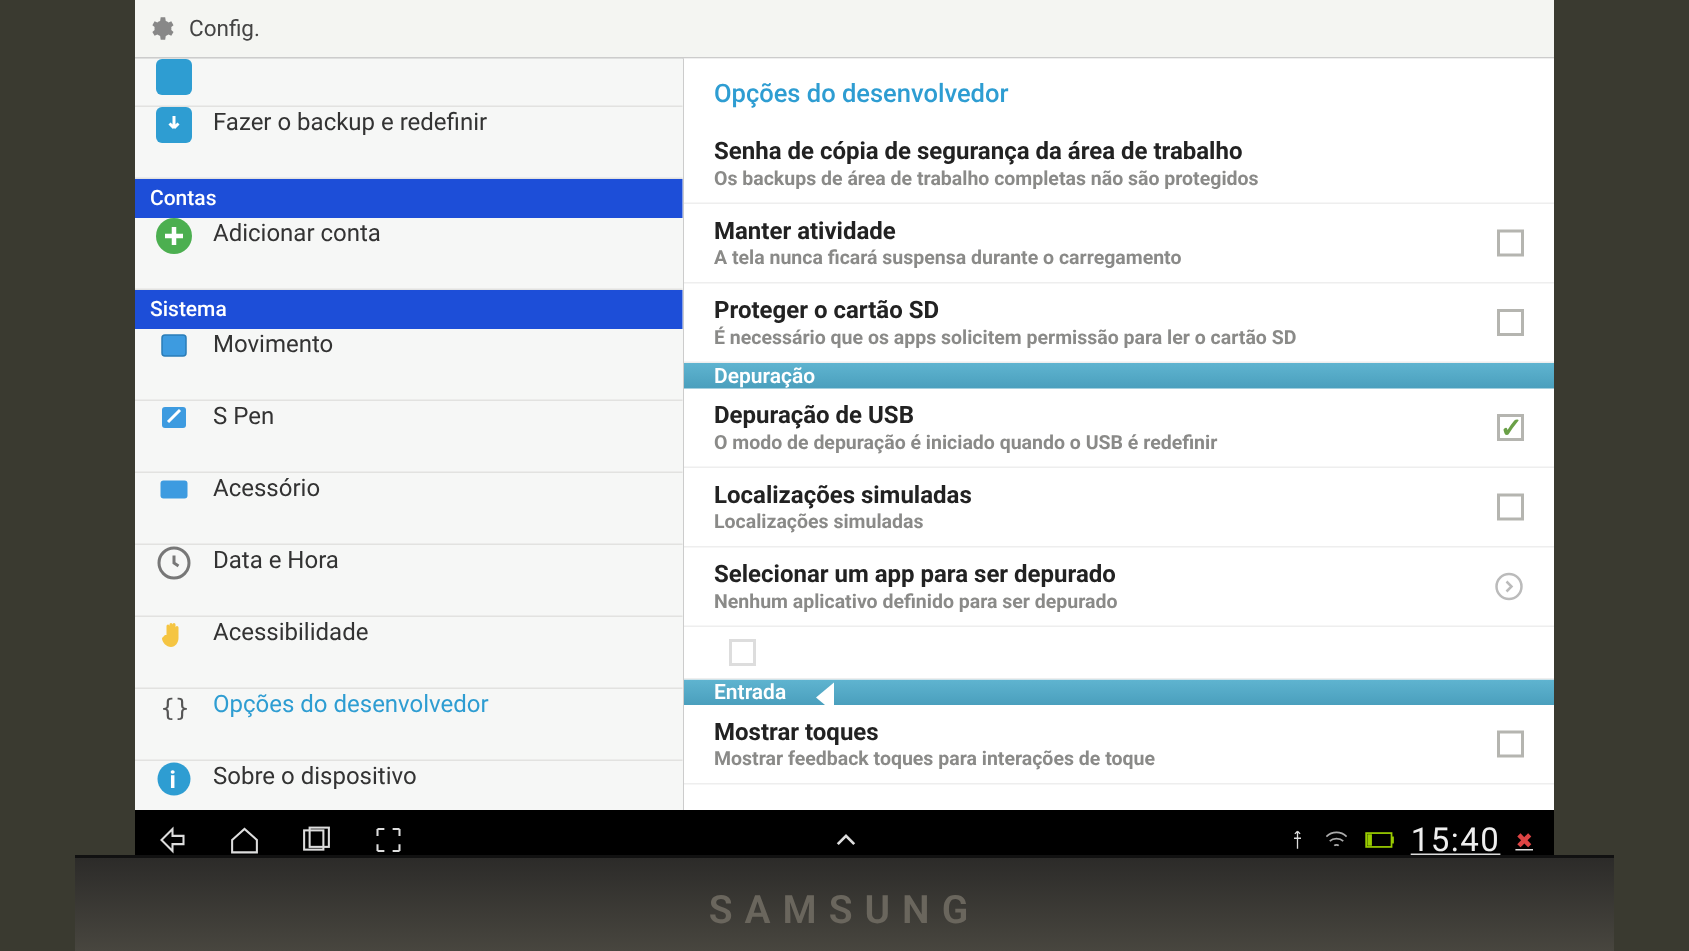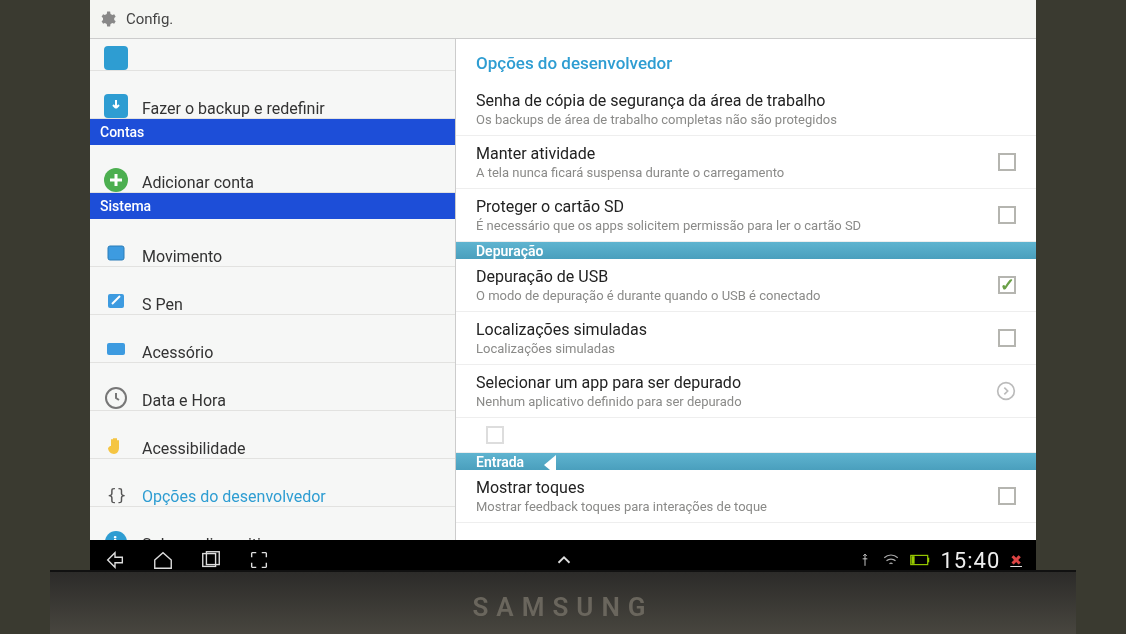--- a/index.html
+++ b/index.html
@@ -48,21 +48,21 @@
   }
   .main {
     flex: 1;
     background: #fff;
     overflow-y: auto;
     position: relative;
   }
   .sidebar-item {
     height: 48px;
     display: flex;
-    align-items: flex-end;
+    align-items: flex-start;
     padding: 0 14px;
     border-bottom: 1px solid #e2e2e0;
     font-size: 16px;
     color: #333;
     cursor: pointer;
   }
   .sidebar-item .s-icon {
     width: 24px; height: 24px;
     margin-right: 14px;
     flex-shrink: 0;
@@ -90,20 +90,21 @@
     padding: 8px 20px 8px 20px;
     border-bottom: 1px solid #eee;
     display: flex;
     align-items: center;
     cursor: pointer;
     position: relative;
   }
   .setting-row .texts {
     flex: 1;
     min-width: 0;
+    font-weight: bold;
   }
   .setting-row .title {
     font-size: 16px;
     color: #222;
   }
   .setting-row.disabled .title { color: #999; }
   .setting-row .subtitle {
     font-size: 13px;
     color: #8a8a88;
     margin-top: 2px;
@@ -290,21 +291,21 @@
           <div class="subtitle">É necessário que os apps solicitem permissão para ler o cartão SD</div>
         </div>
         <div class="checkbox"></div>
       </div>
 
       <div class="main-section">Depuração</div>
 
       <div class="setting-row">
         <div class="texts">
           <div class="title">Depuração de USB</div>
-          <div class="subtitle">O modo de depuração é durante quando o USB é conectado</div>
+          <div class="subtitle">O modo de depuração é iniciado quando o USB é redefinir</div>
         </div>
         <div class="checkbox checked"></div>
       </div>
       <div class="setting-row">
         <div class="texts">
           <div class="title">Localizações simuladas</div>
           <div class="subtitle">Localizações simuladas</div>
         </div>
         <div class="checkbox"></div>
       </div>

